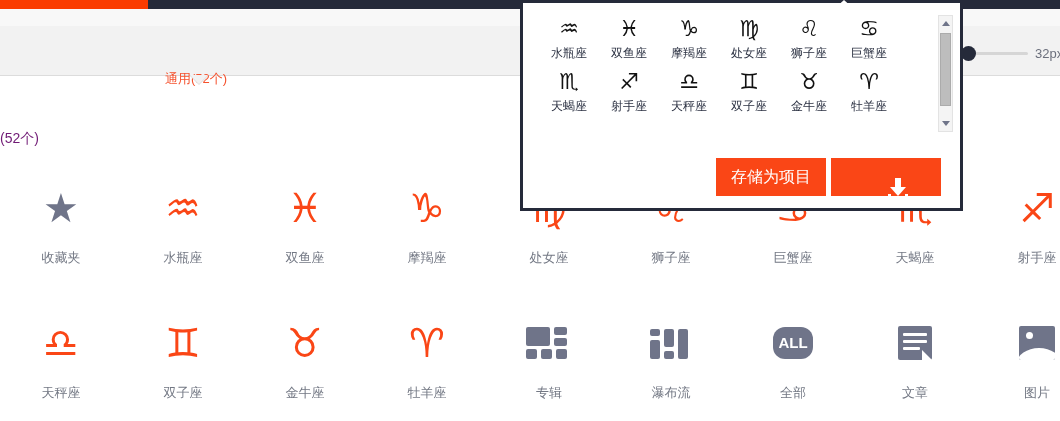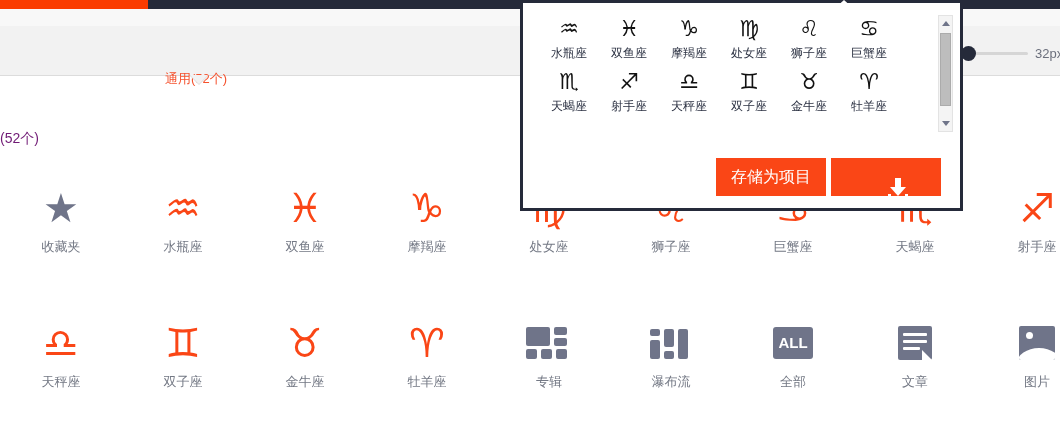--- a/index.html
+++ b/index.html
@@ -131,21 +131,21 @@
     height: 52px;
     line-height: 52px;
     font-size: 40px;
     font-family: "DejaVu Sans", sans-serif;
     font-weight: bold;
     display: block;
   }
   .grid-glyph.orange { color: #fa4616; }
   .grid-glyph.gray   { color: #6f7489; }
   .grid-caption {
-    margin-top: 4px;
+    margin-top: 15px;
     font-size: 13px;
     color: #737884;
     white-space: nowrap;
   }
 
   
   .shape-wrap {
     height: 52px;
     width: 46px;
     position: relative;
@@ -167,21 +167,21 @@
   .wf-c { left: 16px; top: 12px; width: 10px; height: 18px; }
   .wf-d { left: 16px; top: 34px; width: 10px; height: 8px; }
   .wf-e { left: 30px; top: 12px; width: 10px; height: 30px; }
 
   
   .all-badge {
     position: absolute;
     left: 3px; top: 10px;
     width: 40px; height: 32px;
     background: #6f7489;
-    border-radius: 3px;
+    border-radius: 12px;
     color: #ffffff;
     font-size: 15px;
     font-weight: bold;
     line-height: 32px;
     text-align: center;
     letter-spacing: 0px;
   }
 
   
   .art-sheet {

